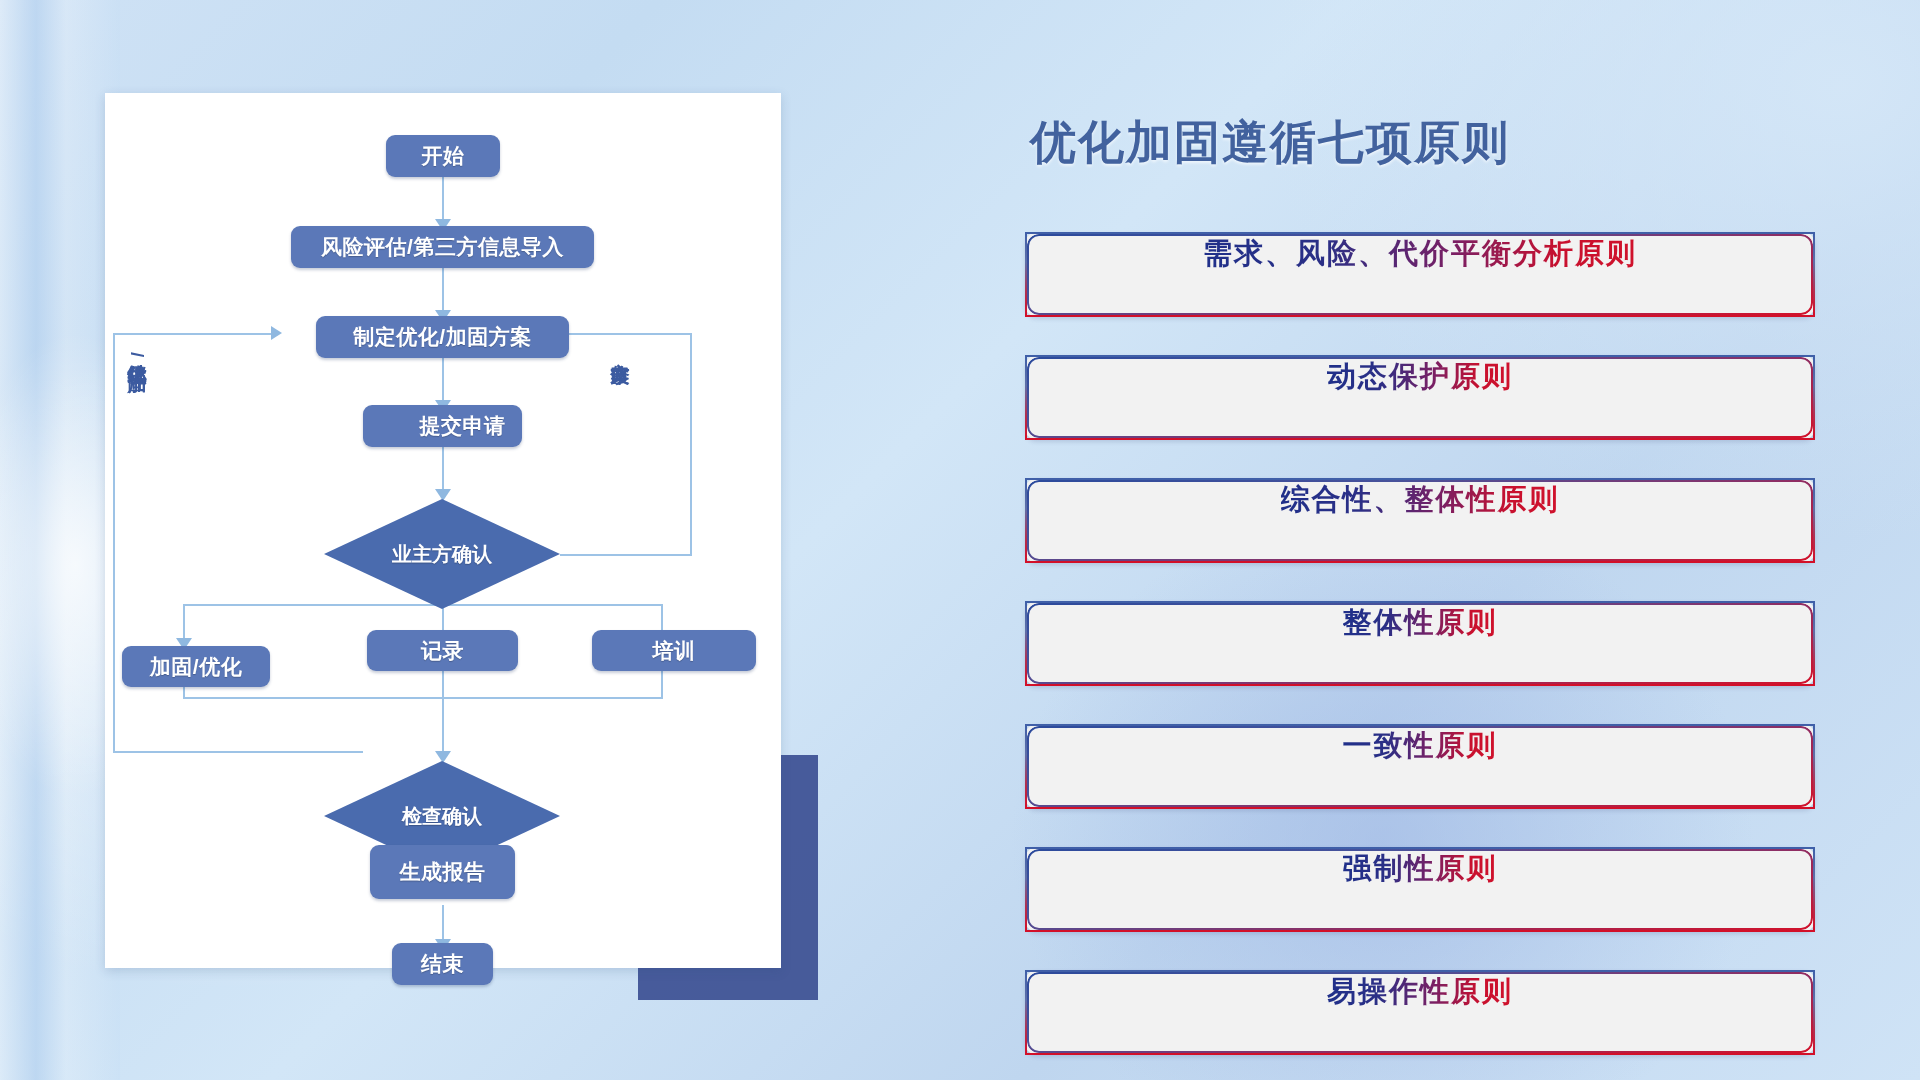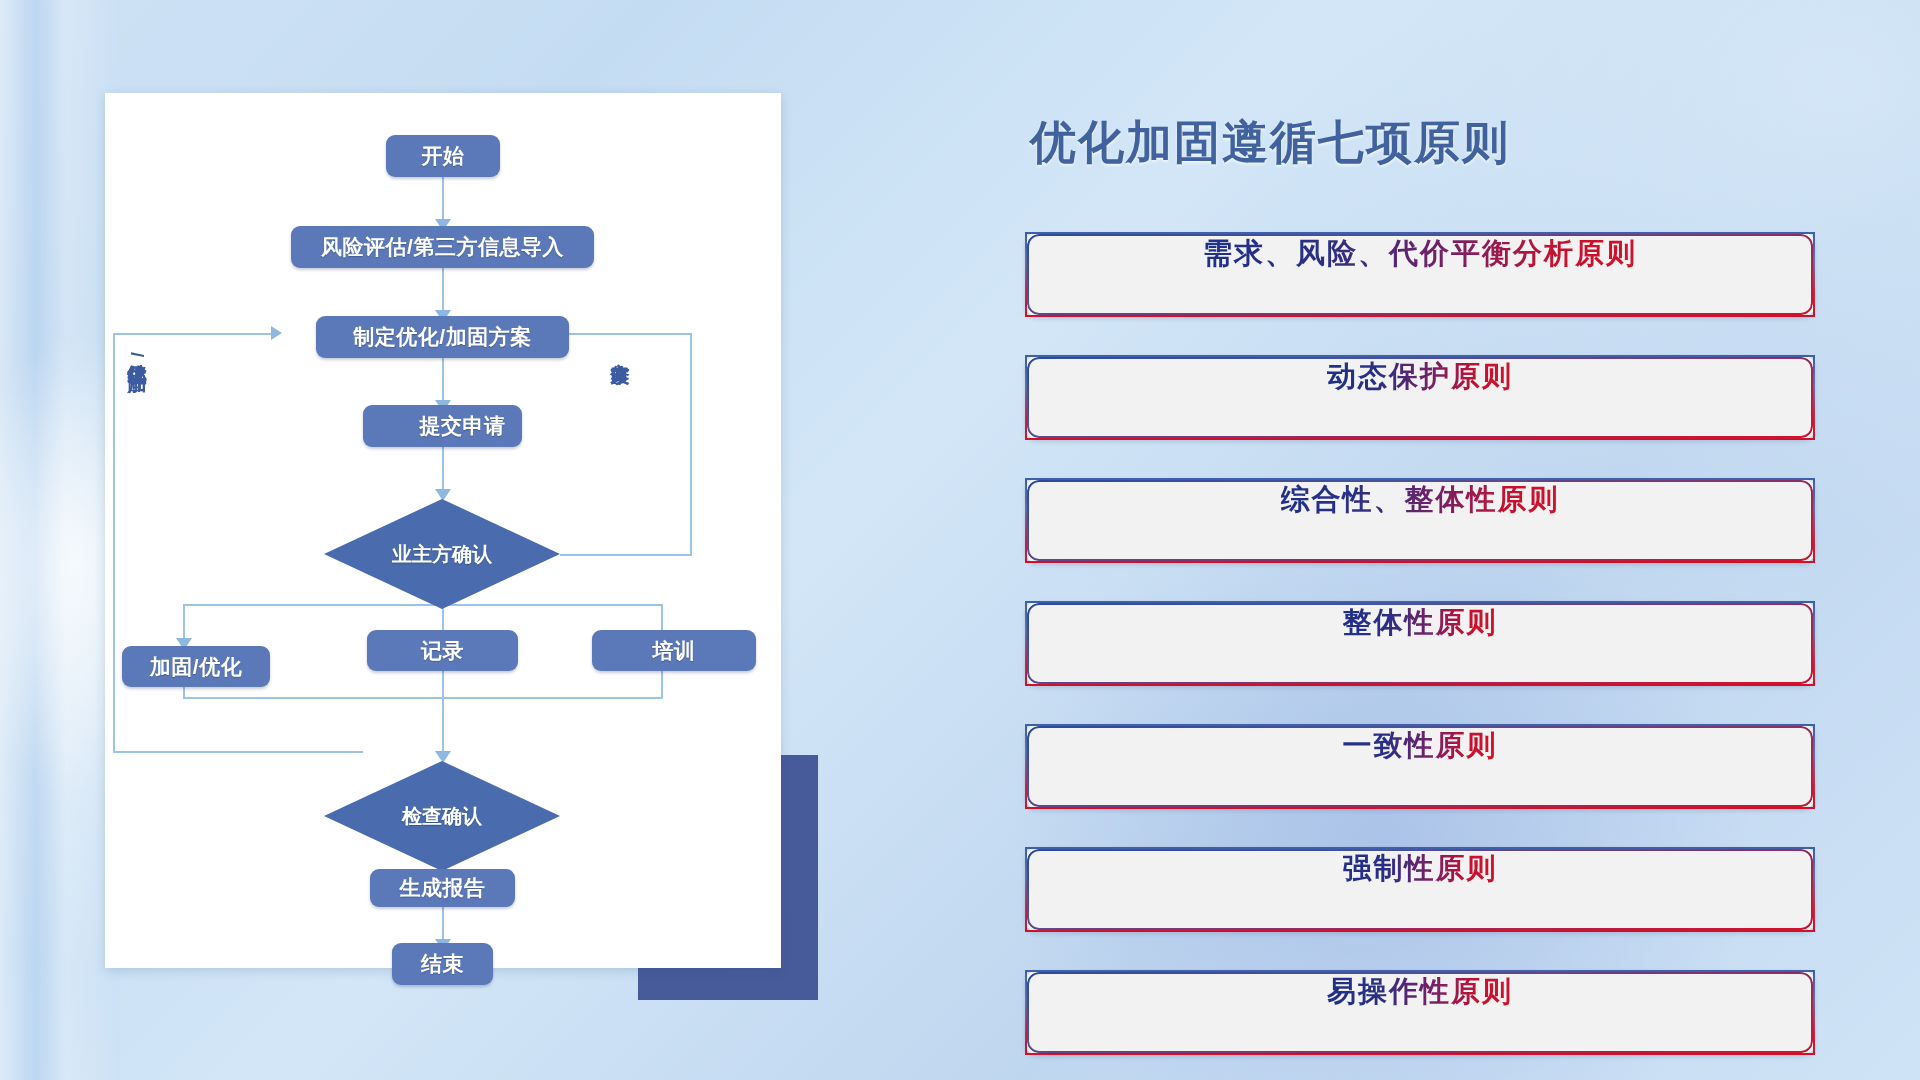--- a/index.html
+++ b/index.html
@@ -213,21 +213,21 @@
       </div>
 
       <div class="node" style="left:487px; top:537px; width:164px; height:41px;justify-content:center;">
         <span>培训</span>
       </div>
 
       <div class="diamond" style="left:219px; top:668px; width:236px; height:110px;">
         <span>检查确认</span>
       </div>
 
-      <div class="node" style="left:265px; top:776px; width:145px; height:38px;">
+      <div class="node" style="left:265px; top:752px; width:145px; height:54px;">
         <span>生成报告</span>
       </div>
 
       <div class="node" style="left:287px; top:850px; width:101px; height:42px;">
         <span>结束</span>
       </div>
 
       <div class="vlabel" style="left:22px; top:255px; height:180px;">继续优化/加固</div>
 
       <div class="vlabel" style="left:505px; top:255px; height:140px;">方案修改</div>

